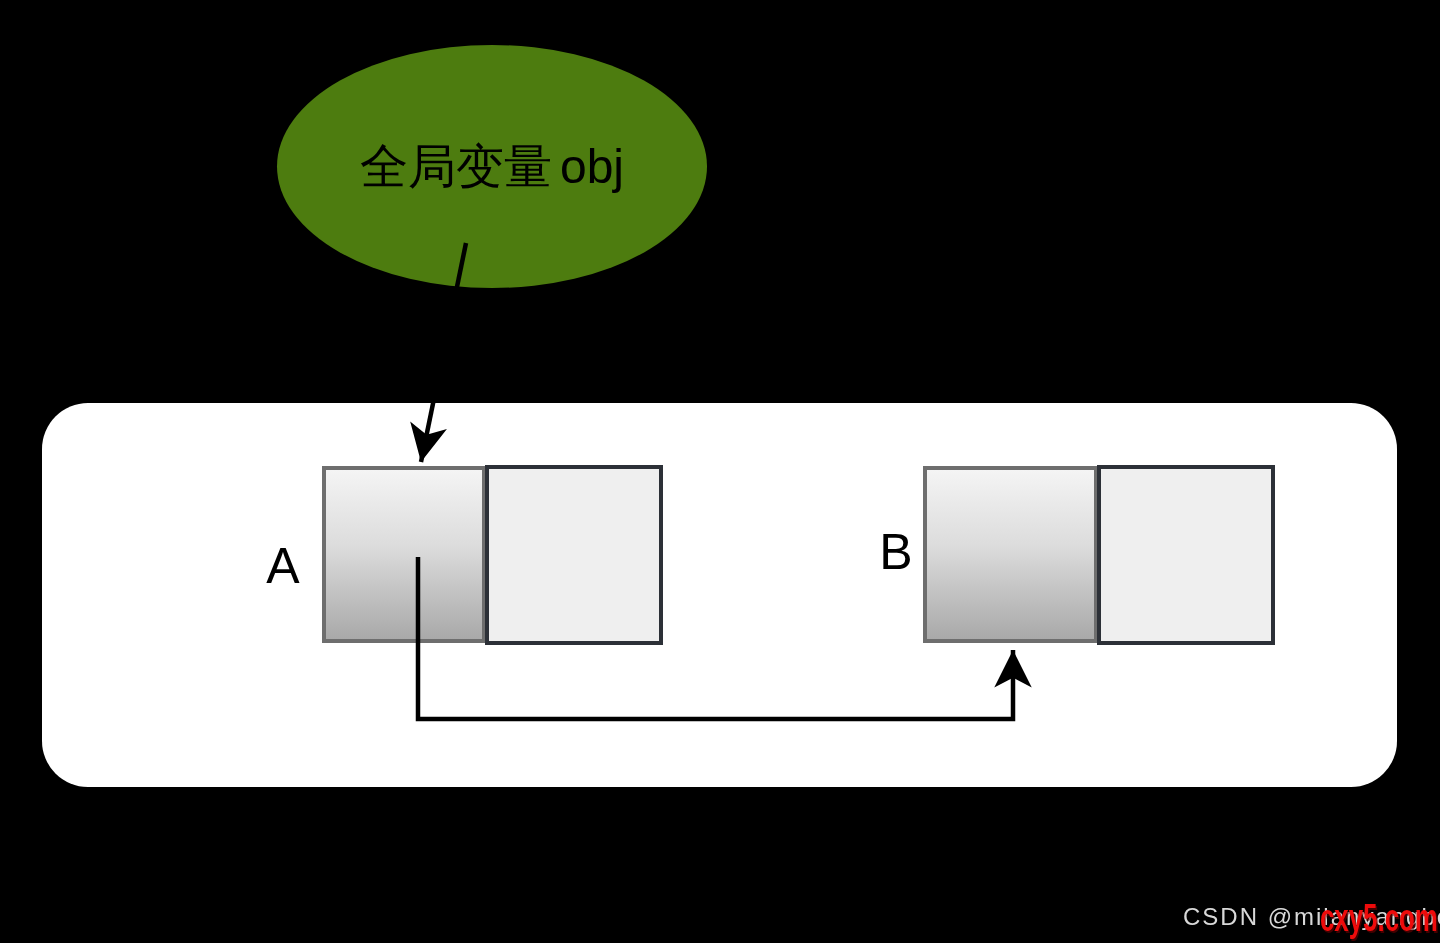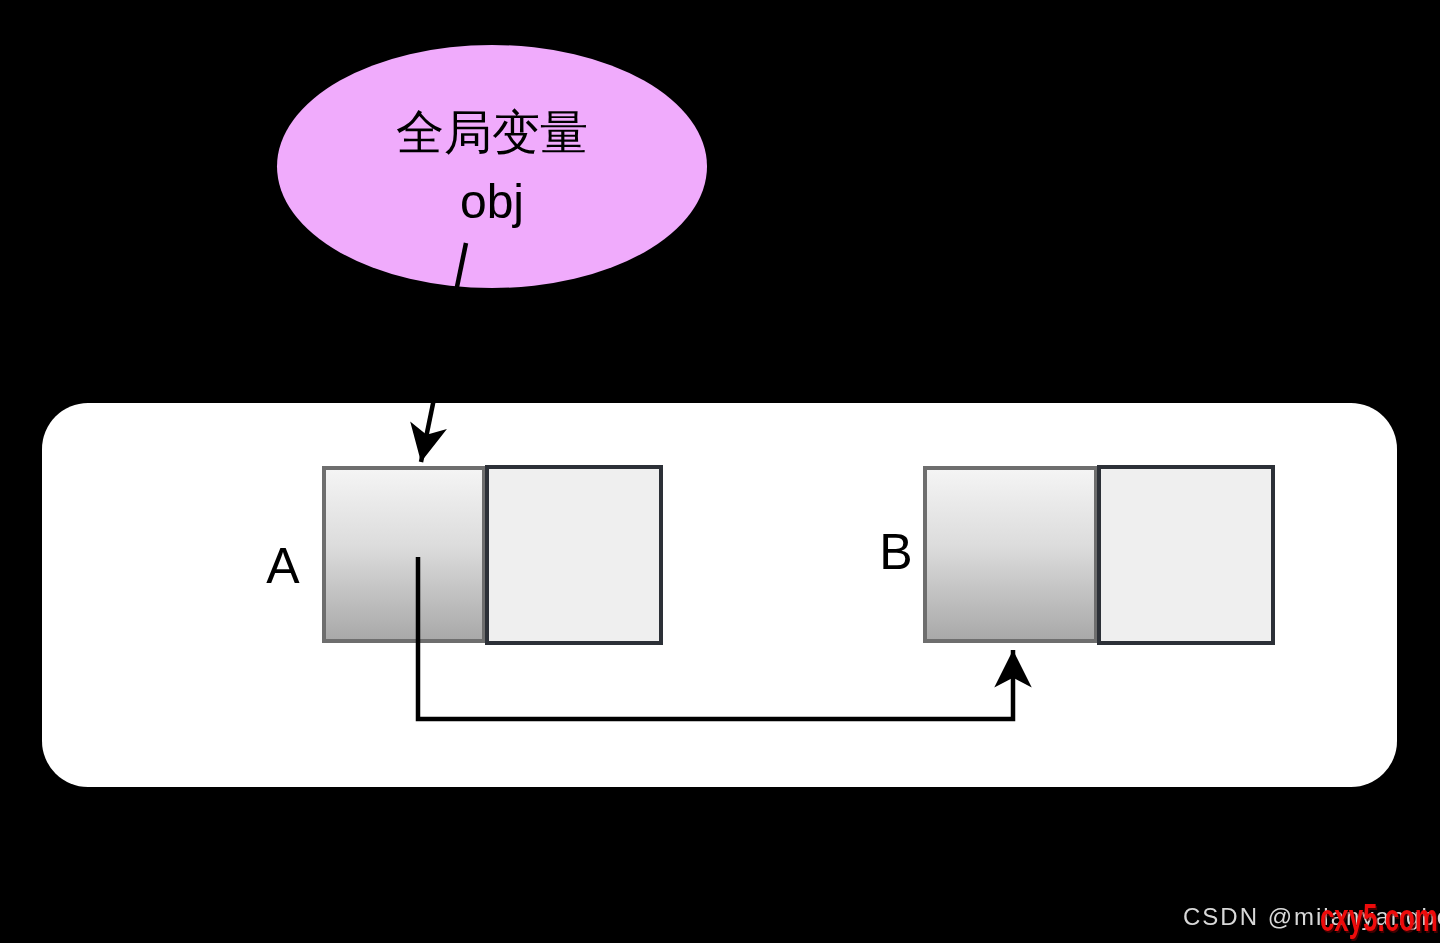--- a/index.html
+++ b/index.html
@@ -16,24 +16,23 @@
     font-family: "Liberation Sans", "DejaVu Sans", sans-serif;
   }
 
   
   .ellipse {
     position: absolute;
     left: 277px;
     top: 45px;
     width: 430px;
     height: 243px;
-    background: #f0abfc;
+    background: #4d7c0f;
     border-radius: 50%;
     display: flex;
-    flex-direction: column;
     align-items: center;
     justify-content: center;
     z-index: 2;
     gap: 8px;
   }
   .ellipse-line {
     font-size: 48px;
     line-height: 61px;
     color: #000000;
     text-align: center;

